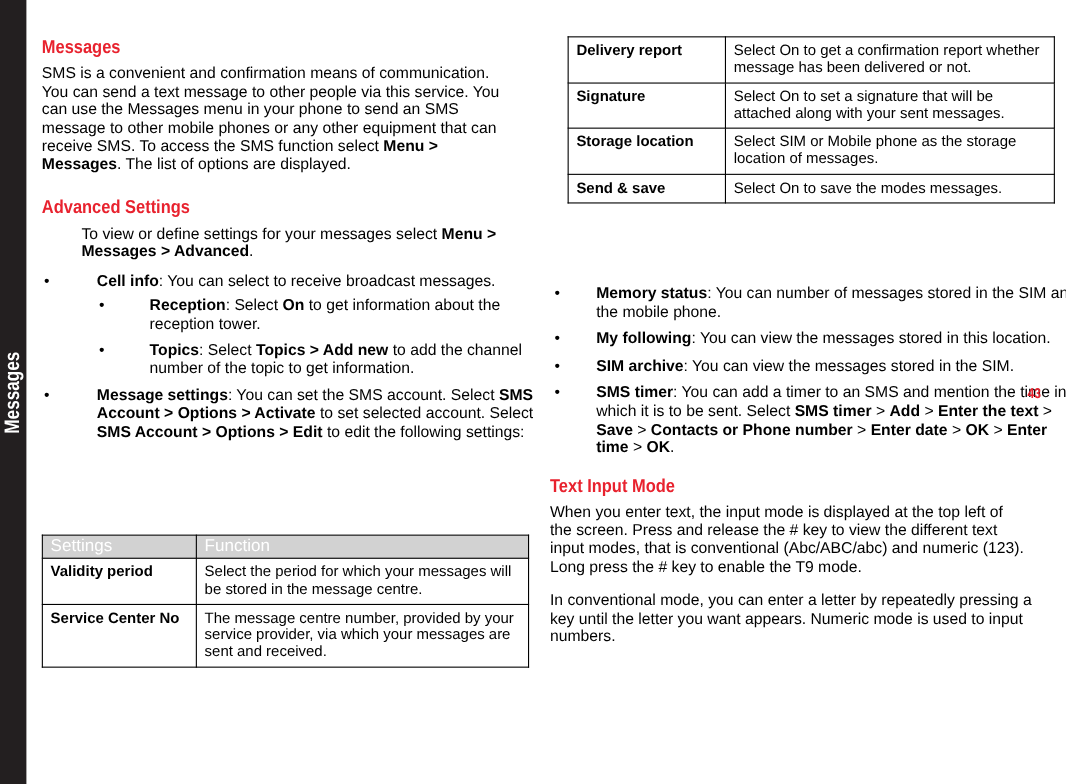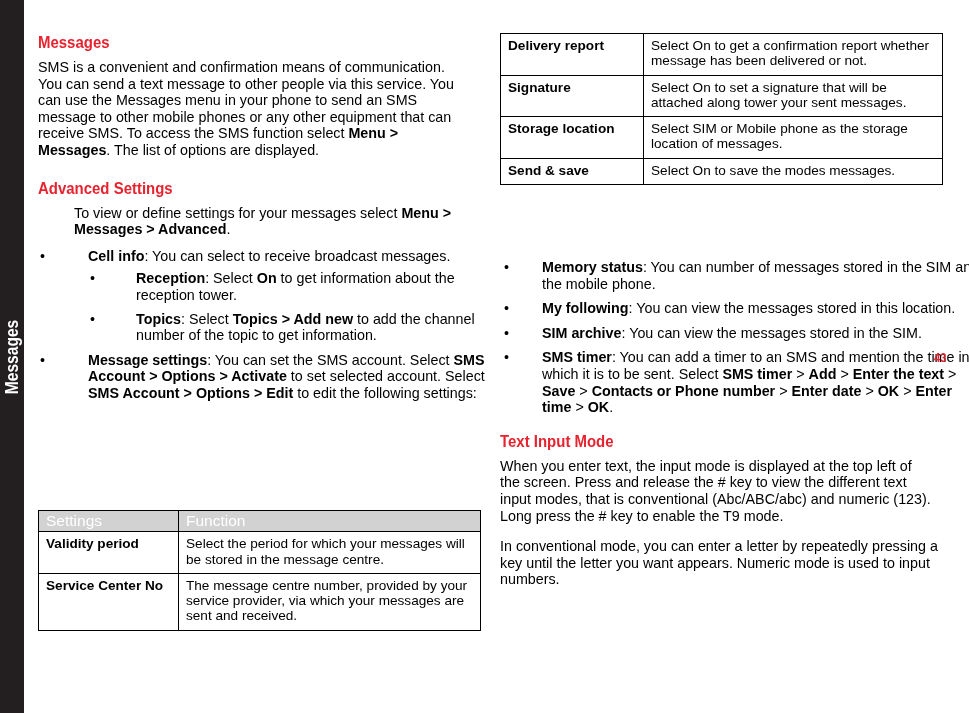--- a/index.html
+++ b/index.html
@@ -127,22 +127,22 @@
     color: #ffffff;
     font-weight: normal;
     font-size: 15.5px;
     padding-top: 2px;
     padding-bottom: 3px;
   }
   td.key-cell { font-weight: bold; }
   col.c1 { width: 140px; }
   col.c2 { width: 302px; }
 
-  #table-settings { position: absolute; left: 38px; top: 486px; margin-top: 24px; }
-  #table-advanced { position: absolute; left: 500px; top: 33px; padding-left: 48px; }
+  #table-settings { position: absolute; left: 38px; top: 486px; }
+  #table-advanced { position: absolute; left: 516px; top: 33px; padding-left: 48px; }
   #table-advanced col.c1 { width: 143px; }
   #table-advanced col.c2 { width: 299px; }
 
   
   #page-number {
     position: absolute;
     left: 934px;
     top: 350px;
     color: #e8222e;
     font-family: "Liberation Sans Narrow", "Liberation Sans", sans-serif;
@@ -229,21 +229,21 @@
         <col class="c1">
         <col class="c2">
       </colgroup>
     <tbody>
       <tr>
         <td class="key-cell">Delivery report</td>
         <td>Select On to get a confirmation report whether message has been delivered or not.</td>
       </tr>
       <tr>
         <td class="key-cell">Signature</td>
-        <td>Select On to set a signature that will be attached along tower your sent messages.</td>
+        <td>Select On to set a signature that will be attached along with your sent messages.</td>
       </tr>
       <tr>
         <td class="key-cell">Storage location</td>
         <td>Select SIM or Mobile phone as the storage location of messages.</td>
       </tr>
       <tr>
         <td class="key-cell">Send &amp; save</td>
         <td>Select On to save the modes messages.</td>
       </tr>
     </tbody>

